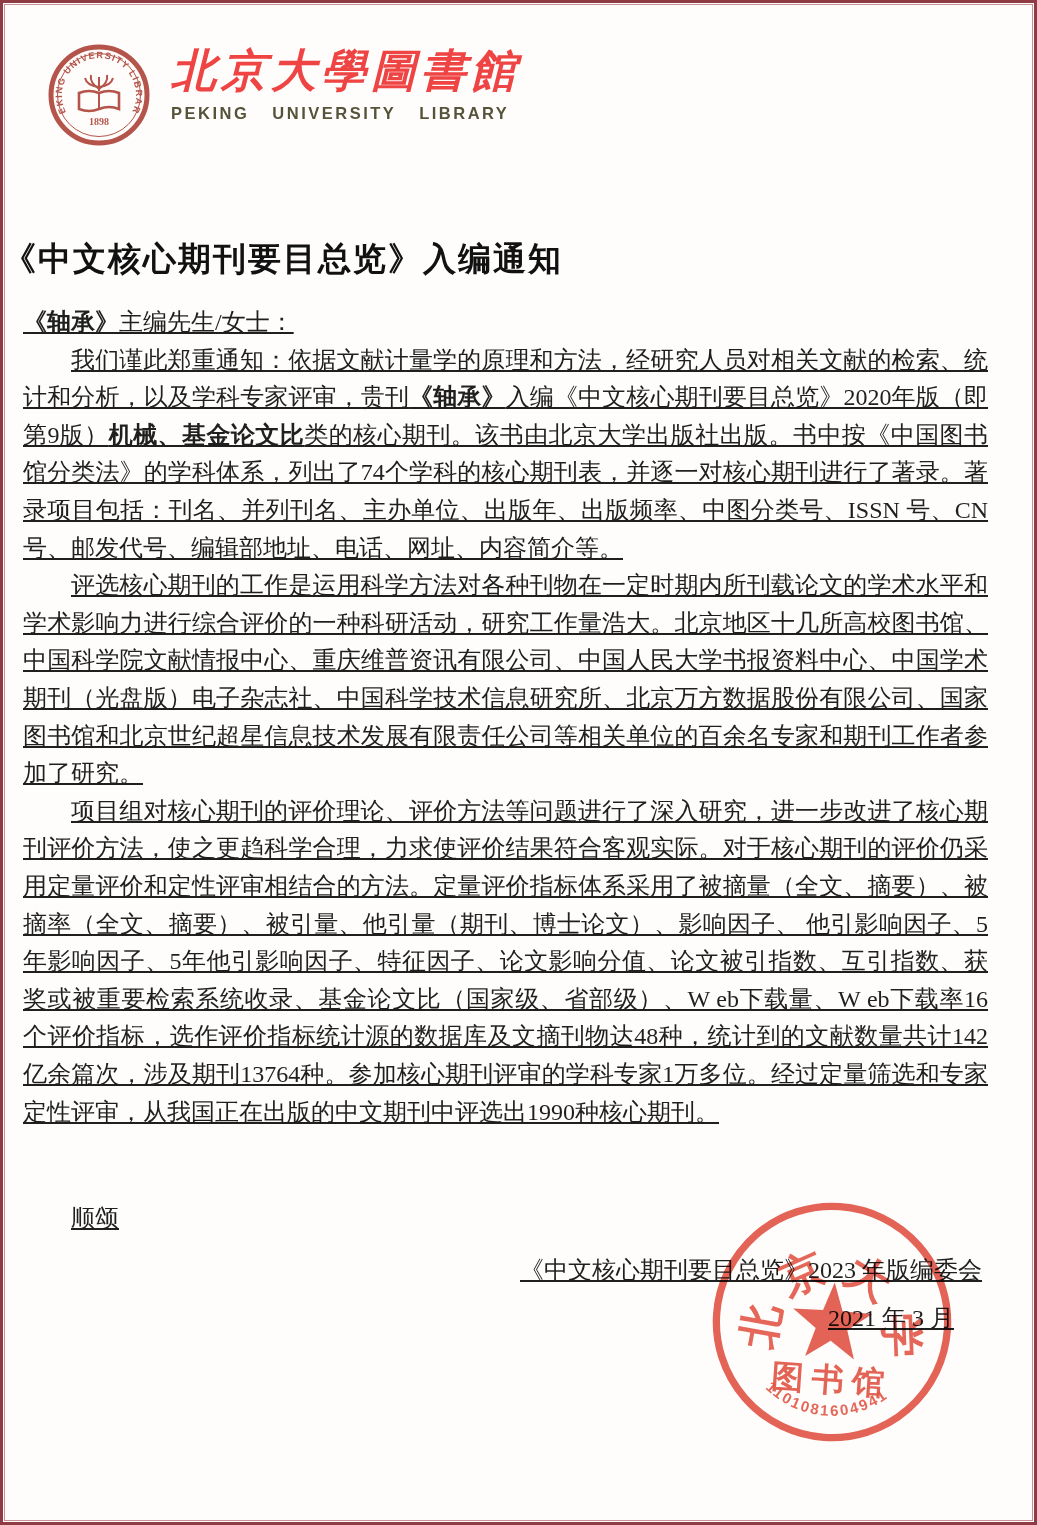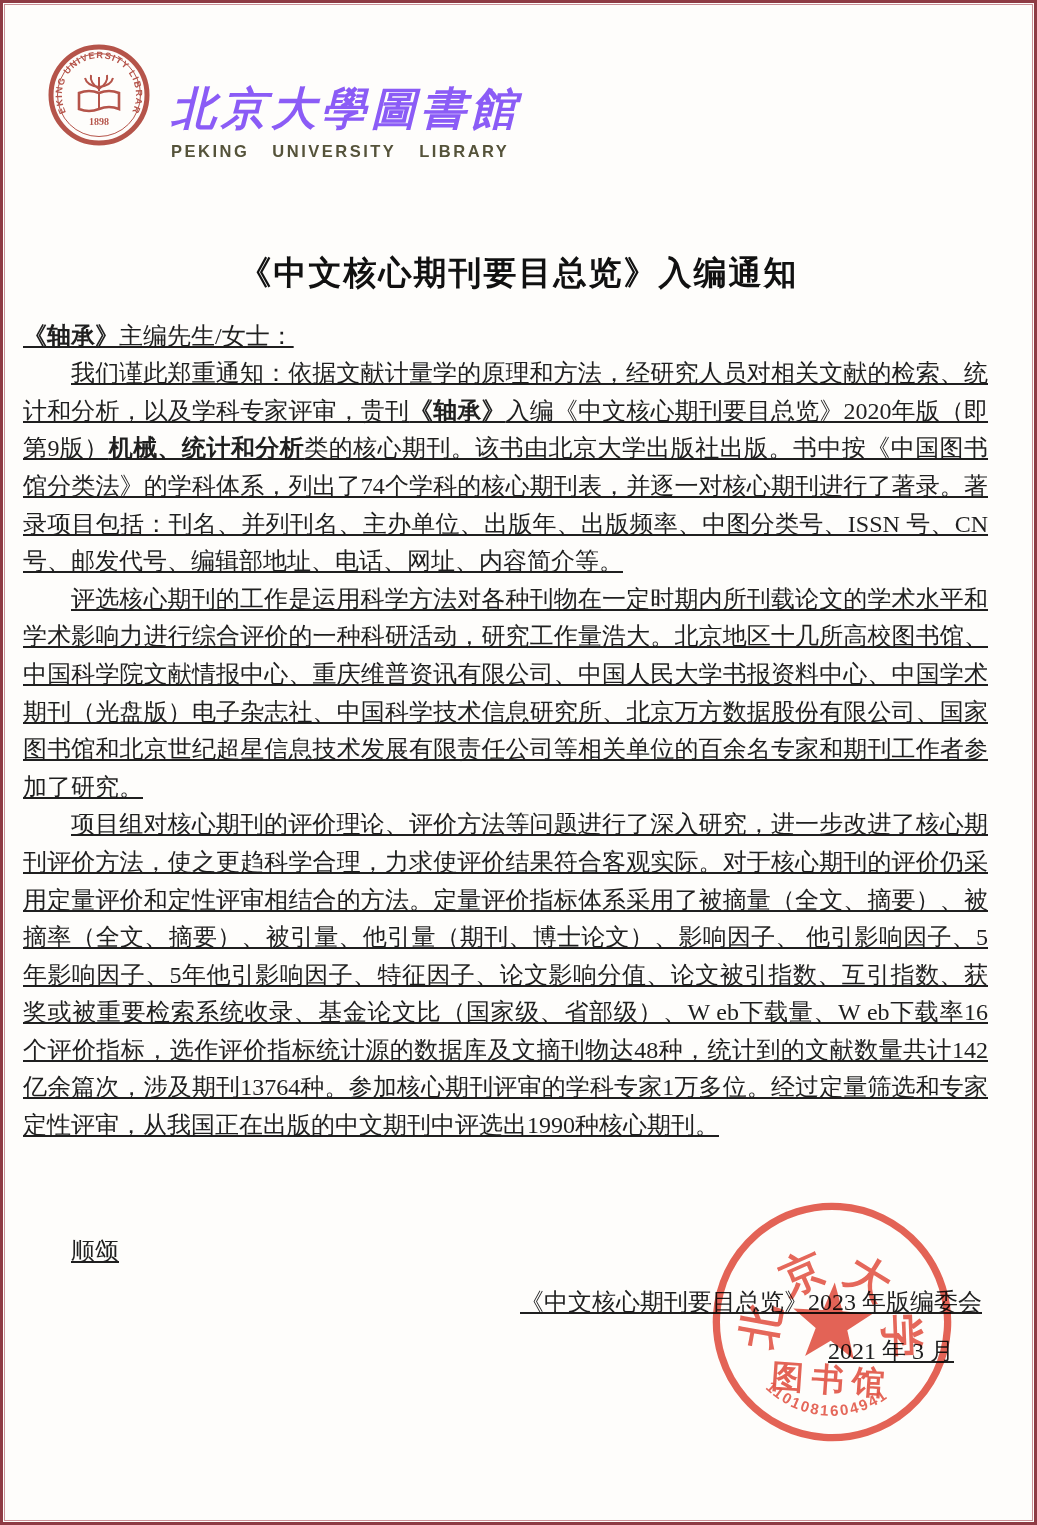--- a/index.html
+++ b/index.html
@@ -8,41 +8,40 @@
     border:3px solid #8e3b44;outline:1px solid #c98f96;outline-offset:-5px;
     background:#fefdfb;position:relative;overflow:hidden;
     font-family:"Liberation Serif", serif;color:#1f1f1f;
   }
   
   .letterhead{display:flex;align-items:flex-start;margin:40px 0 0 44px;}
   .logo{width:104px;height:104px;flex:0 0 auto;}
   .brand{margin-left:20px;padding-top:4px;}
   .calligraphy{
     font-size:45px;line-height:1.1;font-weight:bold;font-style:italic;
-    color:#8b5cf6;letter-spacing:5px;
+    color:#ef4444;letter-spacing:5px;
     font-family:"Liberation Serif", serif;
-    margin-top:38px;
   }
   .english-name{
     margin-top:7px;font-family:"Liberation Sans", sans-serif;
     font-size:16.5px;font-weight:bold;color:#55533a;
     letter-spacing:2.5px;word-spacing:16px;
   }
   
   .doc-title{
-    text-align:center;margin-top:90px;font-size:33px;font-weight:bold;
+    margin-top:90px;font-size:33px;font-weight:bold;
     letter-spacing:2px;color:#111;
   }
   
   .body-text{padding:0 46px 0 20px;font-size:24px;line-height:37.6px;text-align:justify;text-decoration:underline;}
   .salutation{margin-top:50px;}
   .para{margin:0;text-indent:2em;}
   .b{font-weight:bold;}
   
-  .closing{margin-top:88px;}
+  .closing{margin-top:69px;}
   .closing-line1{text-indent:2em;}
   .closing-line2{text-indent:0;}
   .signature{ text-align:right;margin-top:14px;padding-right:6px;}
   .signature-date{padding-right:28px;margin-top:11px;}
   
   .seal{
     position:absolute;left:704px;top:1194px;width:250px;height:250px;
     mix-blend-mode:multiply;opacity:.93;z-index:5;pointer-events:none;
   }
   .seal svg{transform:rotate(4deg);}
@@ -83,21 +82,21 @@
       <div class="calligraphy">北京大學圖書館</div>
       <div class="english-name">PEKING UNIVERSITY LIBRARY</div>
     </div>
   </div>
 
   <h1 class="doc-title">《中文核心期刊要目总览》入编通知</h1>
 
   <div class="body-text">
     <p class="para salutation" style="text-indent:0;"><span class="b">《轴承》</span><span>主编先生/女士：</span></p>
 
-    <p class="para"><span>我们谨此郑重通知：依据文献计量学的原理和方法，经研究人员对相关文献的检索、统计和分析，以及学科专家评审，贵刊</span><span class="b">《轴承》</span><span>入编《中文核心期刊要目总览》2020年版（即第9版）</span><span class="b">机械、统计和分析</span><span>类的核心期刊。该书由北京大学出版社出版。书中按《中国图书馆分类法》的学科体系，列出了74个学科的核心期刊表，并逐一对核心期刊进行了著录。著录项目包括：刊名、并列刊名、主办单位、出版年、出版频率、中图分类号、ISSN 号、CN 号、邮发代号、编辑部地址、电话、网址、内容简介等。</span></p>
+    <p class="para"><span>我们谨此郑重通知：依据文献计量学的原理和方法，经研究人员对相关文献的检索、统计和分析，以及学科专家评审，贵刊</span><span class="b">《轴承》</span><span>入编《中文核心期刊要目总览》2020年版（即第9版）</span><span class="b">机械、基金论文比</span><span>类的核心期刊。该书由北京大学出版社出版。书中按《中国图书馆分类法》的学科体系，列出了74个学科的核心期刊表，并逐一对核心期刊进行了著录。著录项目包括：刊名、并列刊名、主办单位、出版年、出版频率、中图分类号、ISSN 号、CN 号、邮发代号、编辑部地址、电话、网址、内容简介等。</span></p>
 
     <p class="para">评选核心期刊的工作是运用科学方法对各种刊物在一定时期内所刊载论文的学术水平和学术影响力进行综合评价的一种科研活动，研究工作量浩大。北京地区十几所高校图书馆、中国科学院文献情报中心、重庆维普资讯有限公司、中国人民大学书报资料中心、中国学术期刊（光盘版）电子杂志社、中国科学技术信息研究所、北京万方数据股份有限公司、国家图书馆和北京世纪超星信息技术发展有限责任公司等相关单位的百余名专家和期刊工作者参加了研究。</p>
 
     <p class="para">项目组对核心期刊的评价理论、评价方法等问题进行了深入研究，进一步改进了核心期刊评价方法，使之更趋科学合理，力求使评价结果符合客观实际。对于核心期刊的评价仍采用定量评价和定性评审相结合的方法。定量评价指标体系采用了被摘量（全文、摘要）、被摘率（全文、摘要）、被引量、他引量（期刊、博士论文）、影响因子、 他引影响因子、5年影响因子、5年他引影响因子、特征因子、论文影响分值、论文被引指数、互引指数、获奖或被重要检索系统收录、基金论文比（国家级、省部级）、W eb下载量、W eb下载率16个评价指标，选作评价指标统计源的数据库及文摘刊物达48种，统计到的文献数量共计142亿余篇次，涉及期刊13764种。参加核心期刊评审的学科专家1万多位。经过定量筛选和专家定性评审，从我国正在出版的中文期刊中评选出1990种核心期刊。</p>
 
 
     <div class="closing">
       <p class="para closing-line1">顺颂</p>
     </div>
 

